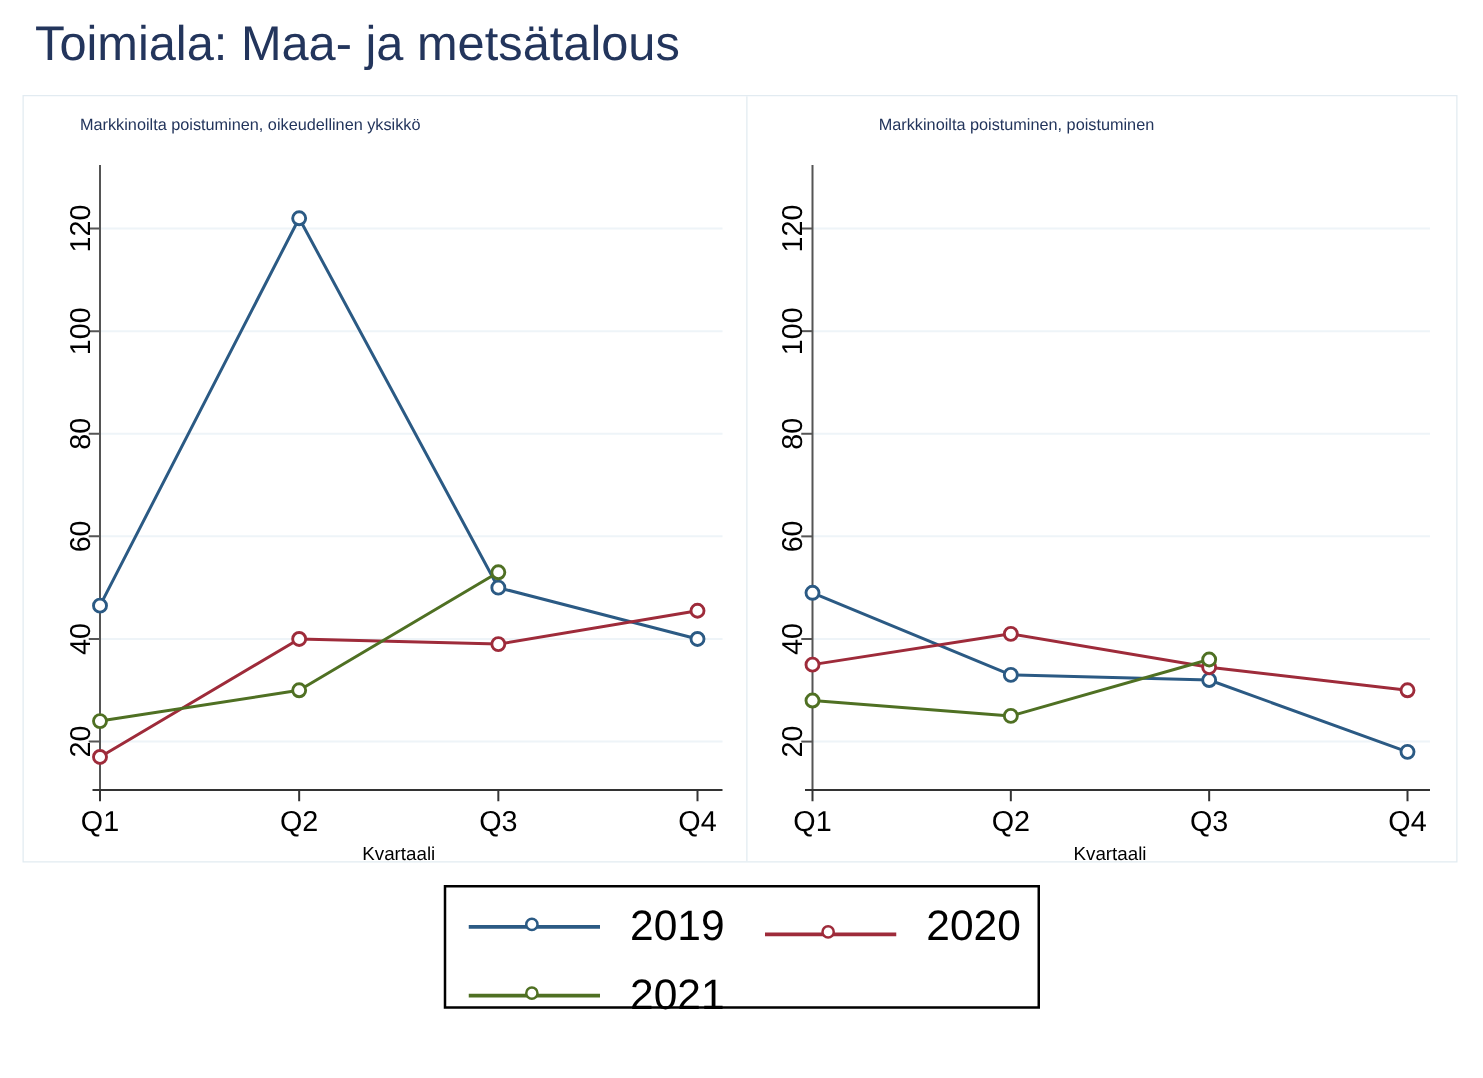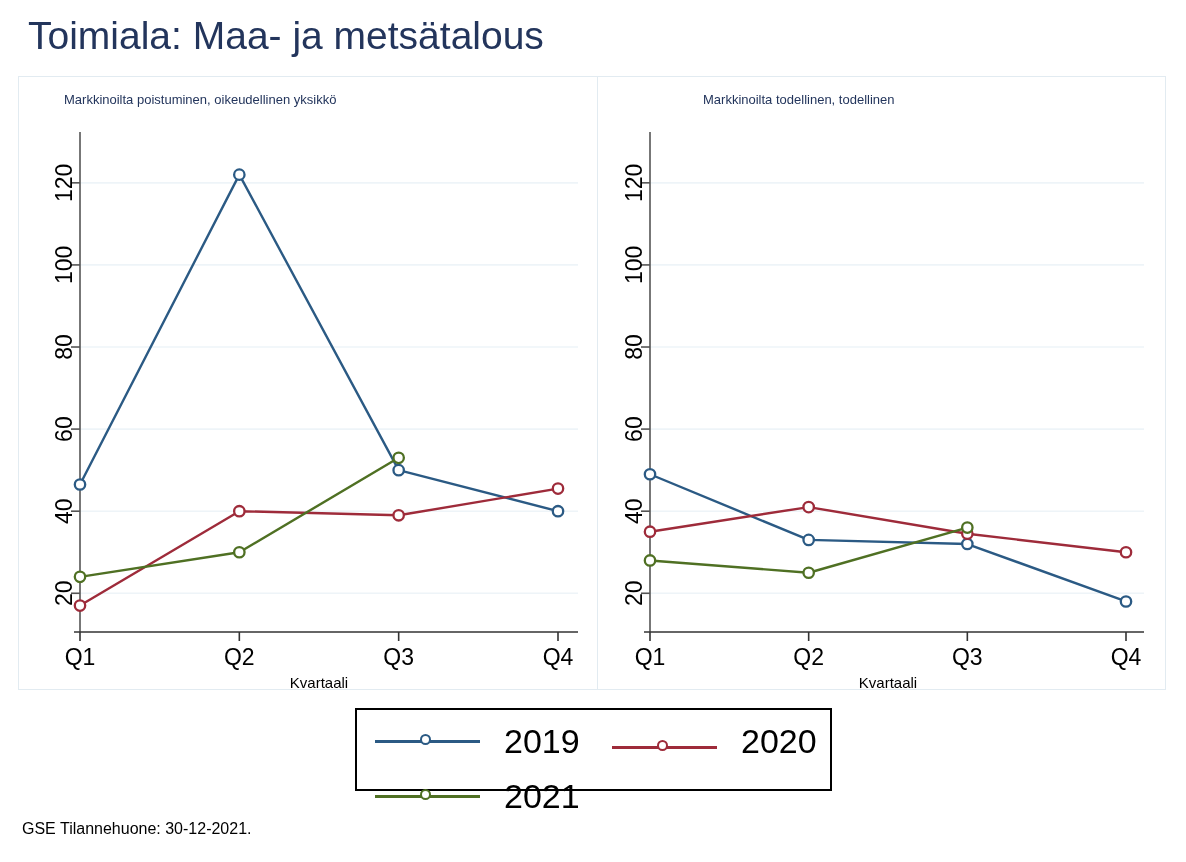--- a/index.html
+++ b/index.html
@@ -60,21 +60,21 @@
     font-size:23px;fill:#000000;text-anchor:middle;
   }
   text.axis-label{
     font-family:"Liberation Sans", sans-serif;
     font-size:15px;fill:#000000;text-anchor:middle;
   }
 
   
   .legend-box{
     position:absolute;left:355px;top:708px;
-    width:477px;height:83px;
+    width:477px;height:99px;
     border:2px solid #000000;
     background:#ffffff;
     box-sizing:border-box;
   }
   .legend-row{position:absolute;display:flex;align-items:center;}
   #legend-2019{left:18px;top:14px;}
   #legend-2020{left:255px;top:14px;align-items:flex-end;}
   #legend-2021{left:18px;top:58px;margin-top:11px;}
   .legend-key{position:relative;width:105px;height:22px;}
   .legend-line{position:absolute;left:0;top:10px;width:105px;height:3px;}
@@ -98,21 +98,21 @@
 <body>
 
 <div id="stage">
 
   <div class="main-title">Toimiala: Maa- ja metsätalous</div>
 
   <div class="panel-frame"></div>
   <div class="panel-divider"></div>
 
   <div class="sub-title" id="subtitle-left">Markkinoilta poistuminen, oikeudellinen yksikkö</div>
-  <div class="sub-title" id="subtitle-right">Markkinoilta todellinen, todellinen</div>
+  <div class="sub-title" id="subtitle-right">Markkinoilta poistuminen, poistuminen</div>
 
   <div id="panel-left">
     <svg class="chart-svg" id="svg-left" width="579" height="614">
         <line x1="62" x2="560" y1="517.2695652173913" y2="517.2695652173913" stroke="#eef4f8" stroke-width="1.6"></line>
         <line x1="62" x2="560" y1="435.18260869565216" y2="435.18260869565216" stroke="#eef4f8" stroke-width="1.6"></line>
         <line x1="62" x2="560" y1="353.09565217391304" y2="353.09565217391304" stroke="#eef4f8" stroke-width="1.6"></line>
         <line x1="62" x2="560" y1="271.0086956521739" y2="271.0086956521739" stroke="#eef4f8" stroke-width="1.6"></line>
         <line x1="62" x2="560" y1="188.9217391304348" y2="188.9217391304348" stroke="#eef4f8" stroke-width="1.6"></line>
         <line x1="62" x2="560" y1="106.83478260869566" y2="106.83478260869566" stroke="#eef4f8" stroke-width="1.6"></line>
         <line x1="62" x2="62" y1="56" y2="556" stroke="#555555" stroke-width="1.6"></line>
@@ -220,15 +220,14 @@
     </div>
     <div class="legend-row" id="legend-2021">
       <span class="legend-key">
         <span class="legend-line" style="background: rgb(79, 112, 35);"></span>
         <span class="legend-marker" style="border: 2.5px solid rgb(79, 112, 35);"></span>
       </span>
       <span class="legend-label">2021</span>
     </div>
   </div>
 
-  <div class="footer-note">GSE Tilannehuone: 30-12-2021.</div>
 
 </div>
 
 </body></html>

